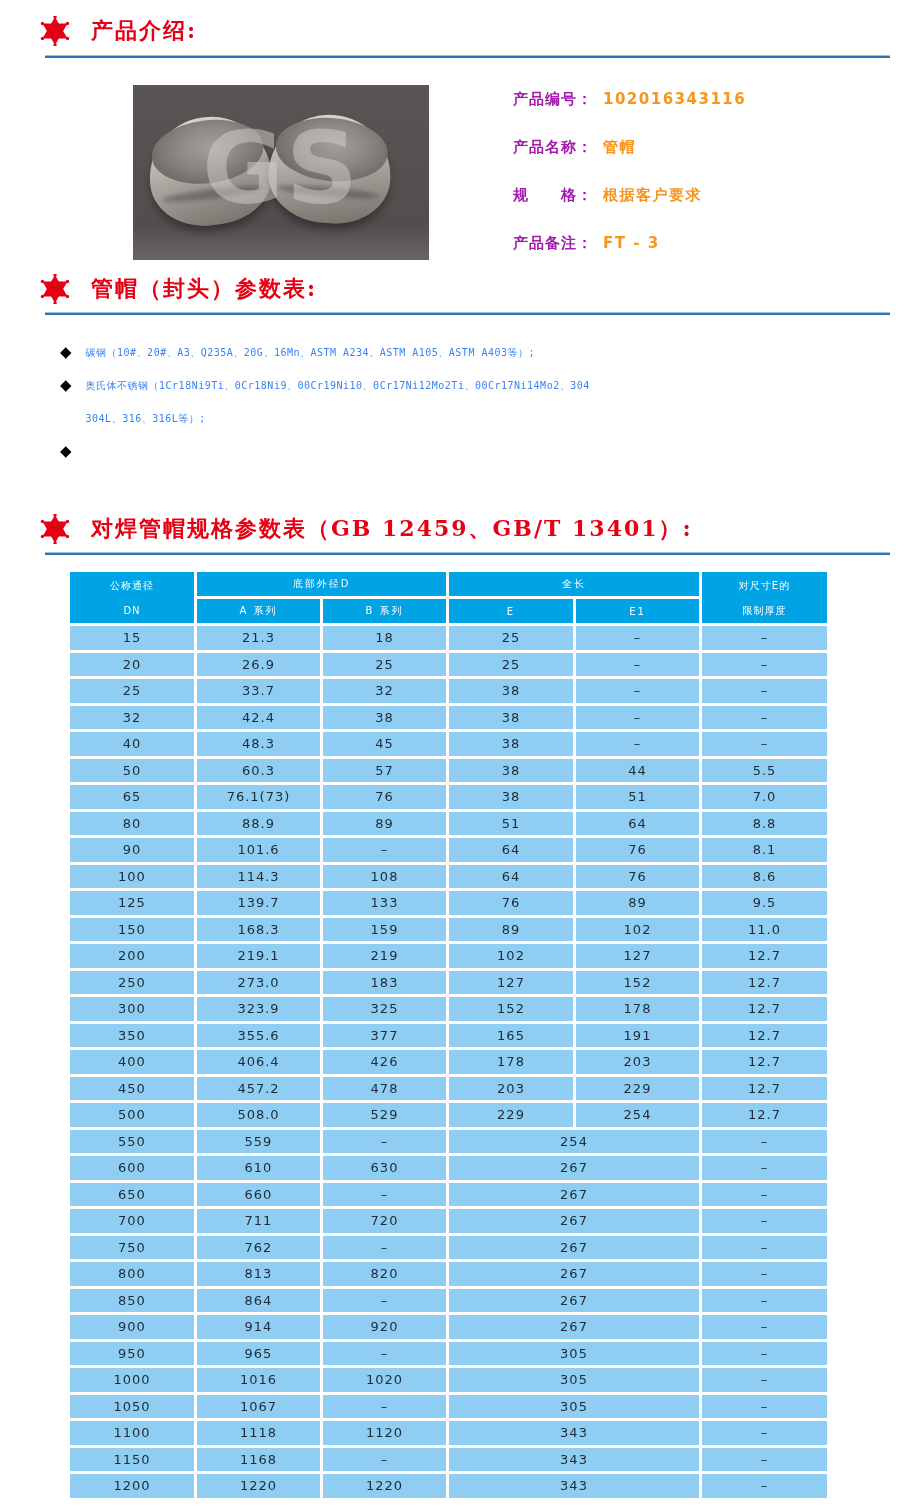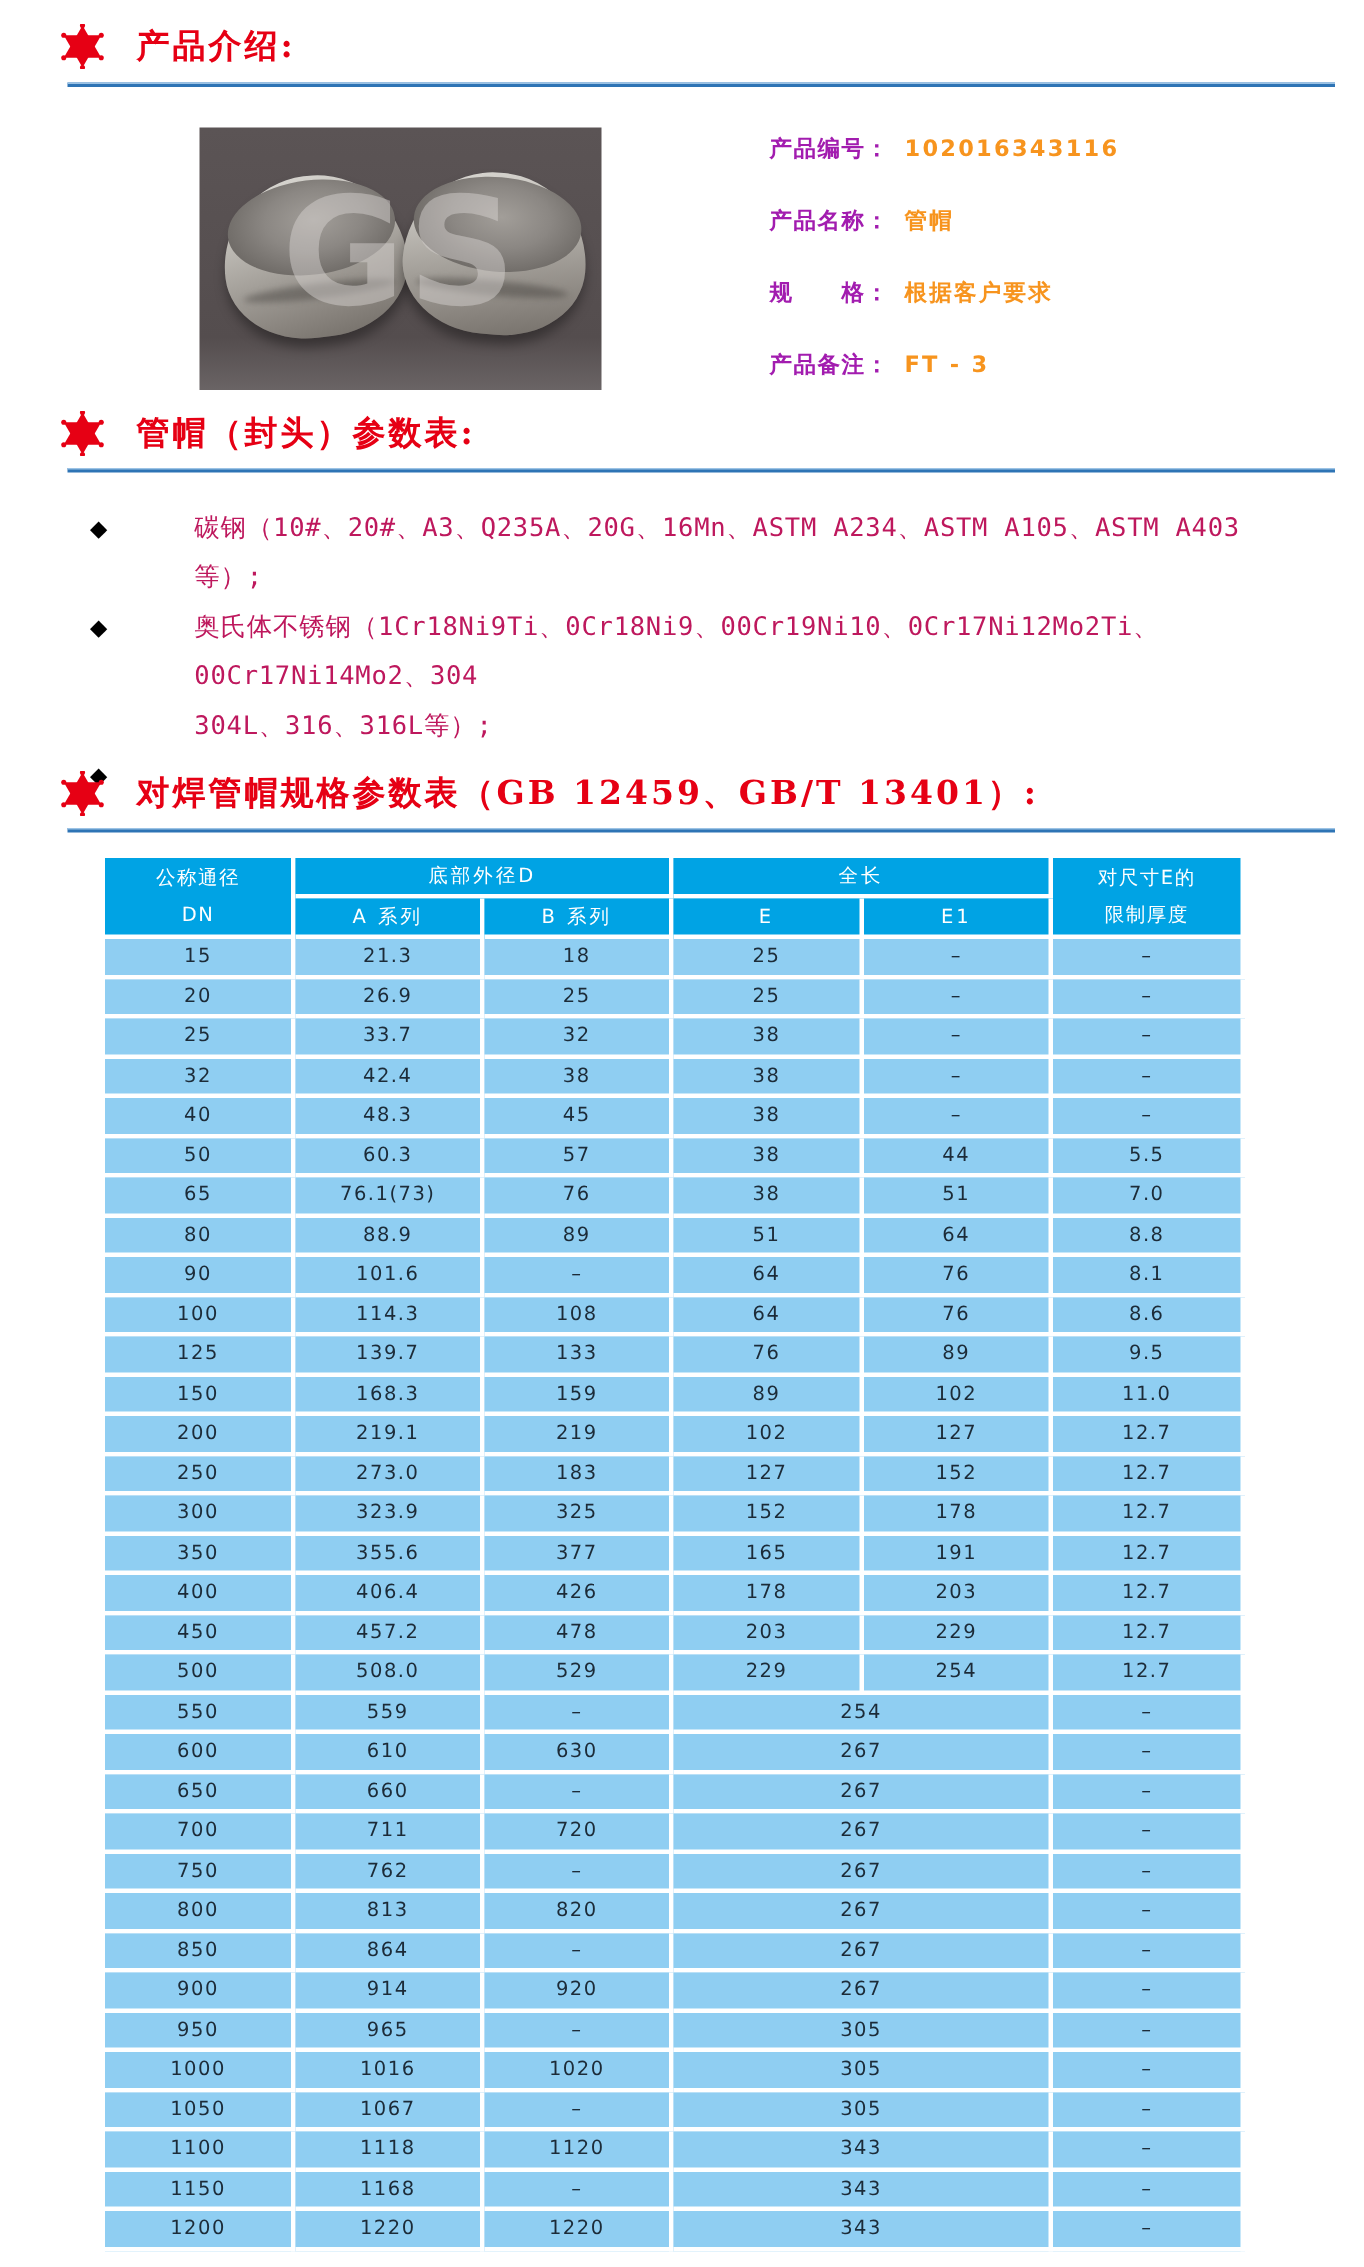--- a/index.html
+++ b/index.html
@@ -23,21 +23,21 @@
   .rule {
     position:absolute; left:45px; width:845px; height:3px;
     background:#2E74B5; border-top:1px solid #9cc3e5;
   }
   #sec1 { top:16px; }   #rule1 { top:55px; }
   #sec2 { top:274px; }  #rule2 { top:312px; }
   #sec3 { top:514px; }  #rule3 { top:552px; }
 
   
   .photo {
-    position:absolute; top:85px; left:133px; width:268px; height:175px;
+    position:absolute; top:85px; left:133px; width:296px; height:175px;
     background:linear-gradient(#5b5455 0%, #544d4e 80%, #6a6465 100%);
     overflow:hidden;
   }
   .cap {
     position:absolute; width:122px; height:108px;
     border-radius:50% 50% 47% 47% / 58% 58% 44% 44%;
     background:linear-gradient(168deg,#dddbd6 0%,#c2bfb9 28%,#a39f99 55%,#8a857f 78%,#716c66 100%);
     box-shadow:0 6px 8px rgba(0,0,0,.35);
   }
   .cap::before {
@@ -60,30 +60,30 @@
   
   .fields { position:absolute; top:90px; left:513px; }
   .field-row { display:flex; align-items:baseline; margin-bottom:29px; font-size:15px; }
   .field-label { color:#a21caf; font-weight:700; letter-spacing:1px; white-space:pre; }
   .field-value { color:#F7941E; font-weight:700; margin-left:10px; letter-spacing:1.5px; }
 
   
   .materials { position:absolute; top:336px; left:60px; width:810px; }
   .mat-item { display:flex; gap:14px; }
   .mat-bullet { color:#000; font-size:15px; line-height:33px; }
-  .mat-lines { font-size:17px; line-height:33px; color:#be185d;
-               font-family:"DejaVu Sans Mono","DejaVu Sans",monospace; letter-spacing:.5px;margin-left:44px; }
+  .mat-lines { font-size:10px; line-height:33px; color:#3b82f6;
+               font-family:"DejaVu Sans Mono","DejaVu Sans",monospace; letter-spacing:.5px; }
 
   
   .spec-table-wrap { position:absolute; top:572px; left:70px; width:760px; }
   table { width:760px; table-layout:fixed; border-collapse:separate; border-spacing:0; }
   th, td { border-right:3px solid #fff; border-bottom:3px solid #fff; text-align:center; vertical-align:middle; }
   th {
     background:#00A3E4; color:#fff; font-weight:400;
-    font-size:13px; letter-spacing:2px; height:27px;
+    font-size:10px; letter-spacing:2px; height:27px;
   }
   th.two-line { letter-spacing:1px; }
   th.two-line div { line-height:25px; }
   td {
     background:#8FCEF2; color:#1c2b38;
     font-size:13px; letter-spacing:1px; height:26.5px;
     font-family:"DejaVu Sans","Liberation Sans",sans-serif;
   }
 </style>
 </head>

